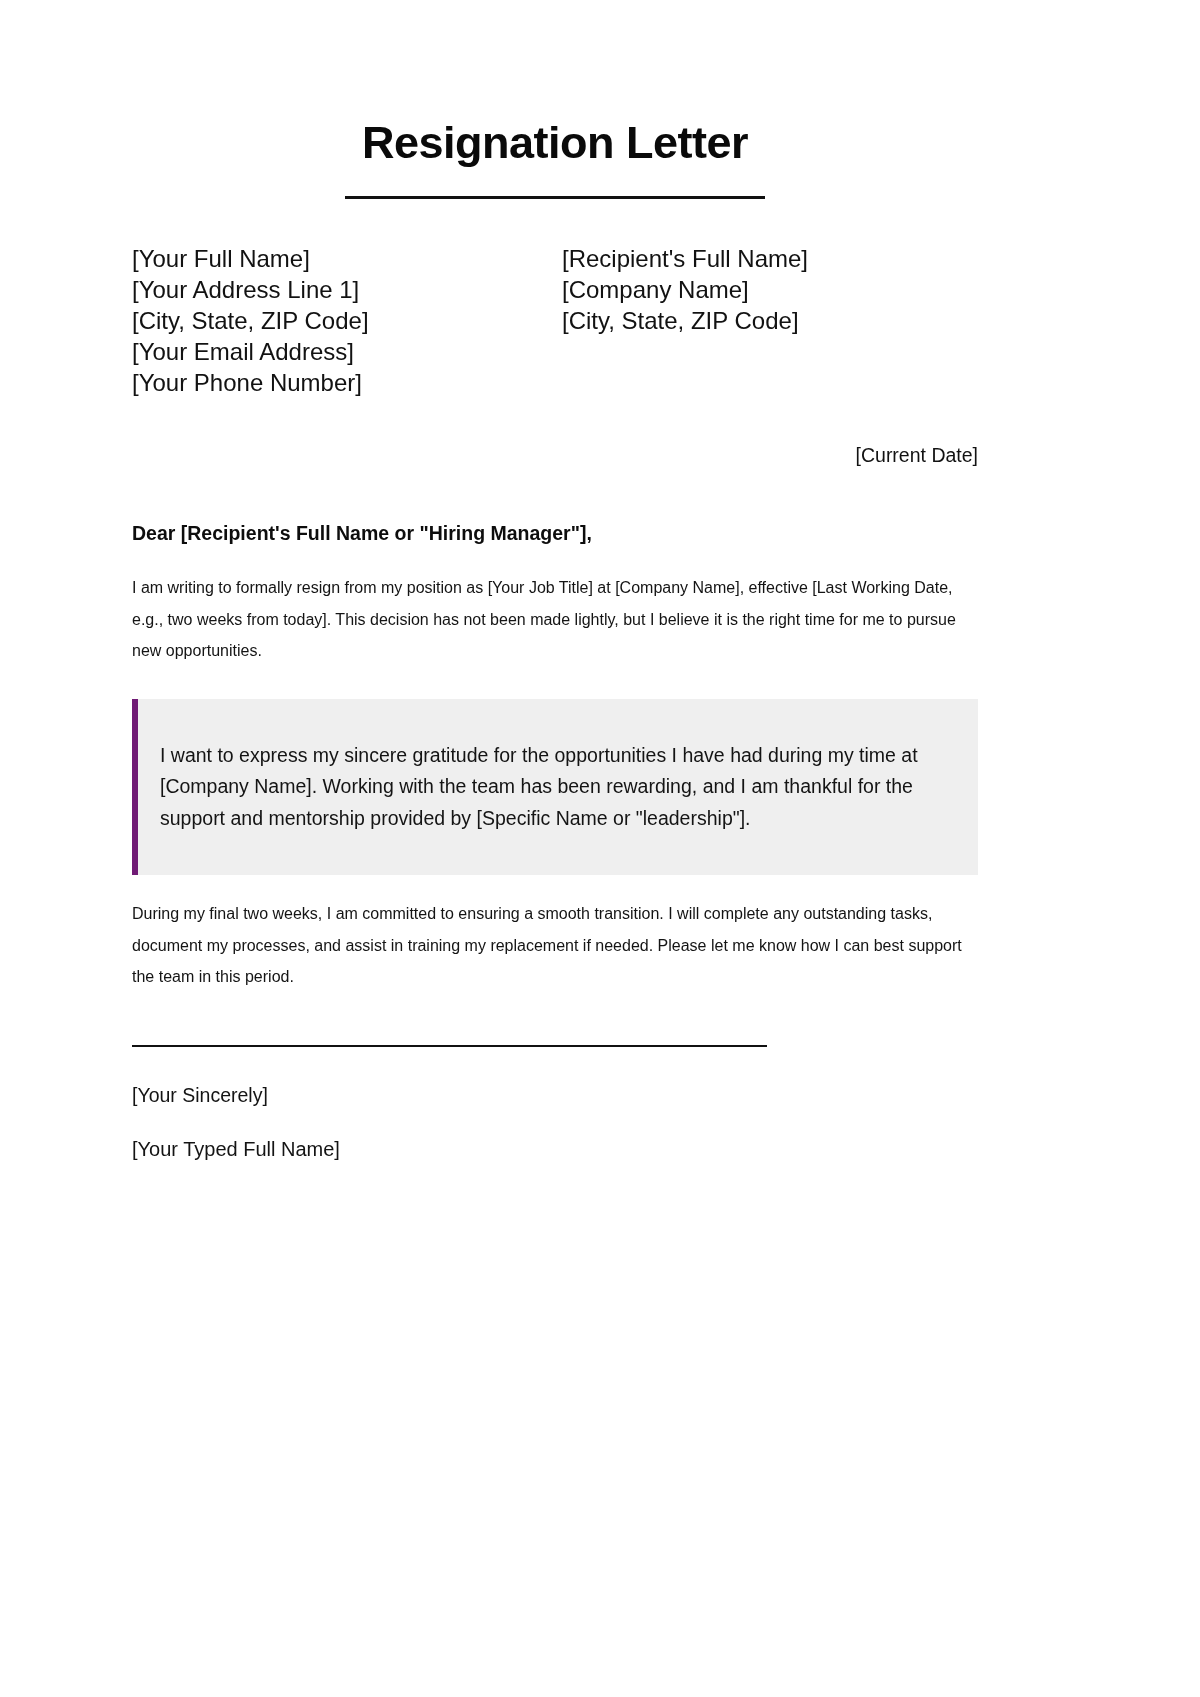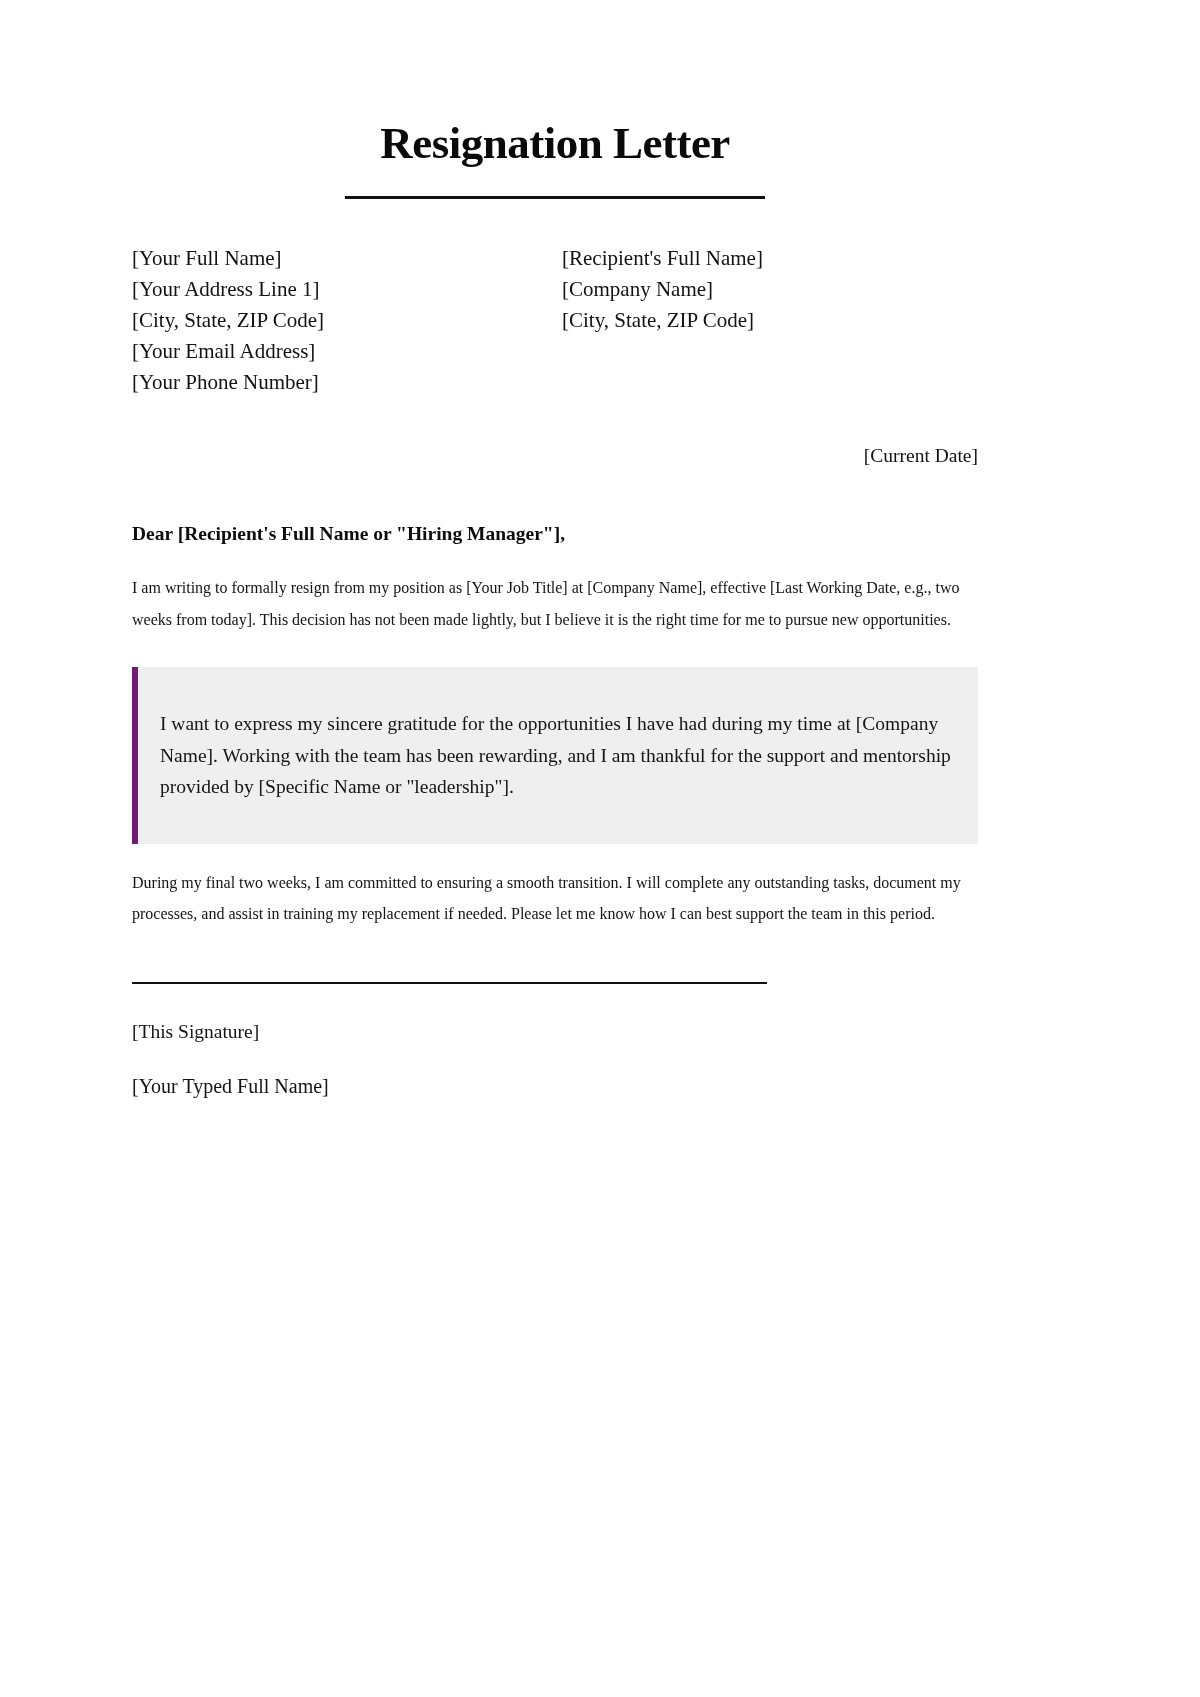--- a/index.html
+++ b/index.html
@@ -17,21 +17,20 @@
   }
 
   .page {
     position: relative;
     width: 1200px;
     height: 1697px;
     background: #ffffff;
     box-sizing: border-box;
     padding: 0;
     overflow: hidden;
-    font-family: Liberation Serif, serif;
   }
 
   .content {
     position: absolute;
     left: 132px;
     top: 0;
     width: 846px;
   }
 
   
@@ -61,21 +60,21 @@
     margin-top: 44px;
   }
   .address-col {
     width: 50%;
     box-sizing: border-box;
   }
   .address-col.recipient {
     padding-left: 7px;
   }
   .addr-line {
-    font-size: 21px;
+    font-size: 24px;
     line-height: 31px;
     color: #121212;
     white-space: nowrap;
   }
 
   
   .date-line {
     margin-top: 42px;
     text-align: right;
     font-size: 19.5px;
@@ -179,18 +178,18 @@
     <div class="quote-block">
       <p class="quote-text">I want to express my sincere gratitude for the opportunities I have had during my time at [Company Name]. Working with the team has been rewarding, and I am thankful for the support and mentorship provided by [Specific Name or "leadership"].</p>
     </div>
 
     <p class="para">During my final two weeks, I am committed to ensuring a smooth transition. I will complete any outstanding tasks, document my processes, and assist in training my replacement if needed. Please let me know how I can best support the team in this period.</p>
 
 
 
     <div class="signature-rule"></div>
 
-    <div class="signature-name">[This Signature]</div>
+    <div class="signature-name">[Your Sincerely]</div>
 
     <div class="typed-name">[Your Typed Full Name]</div>
 
   </div>
 </div>
 
 </body></html>

